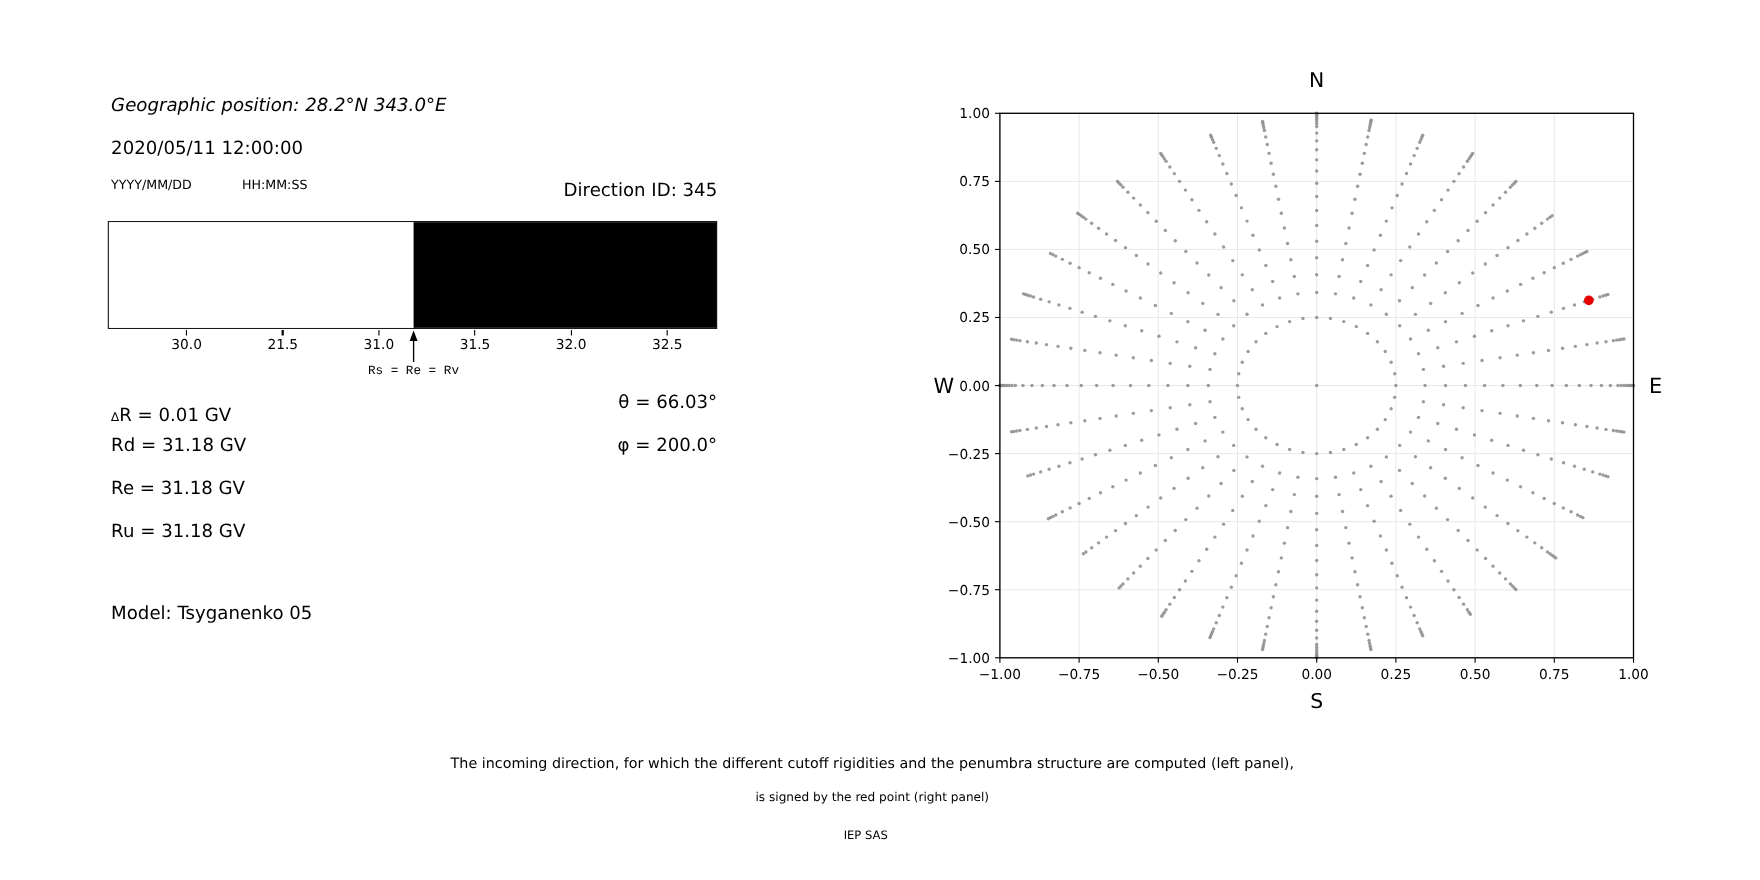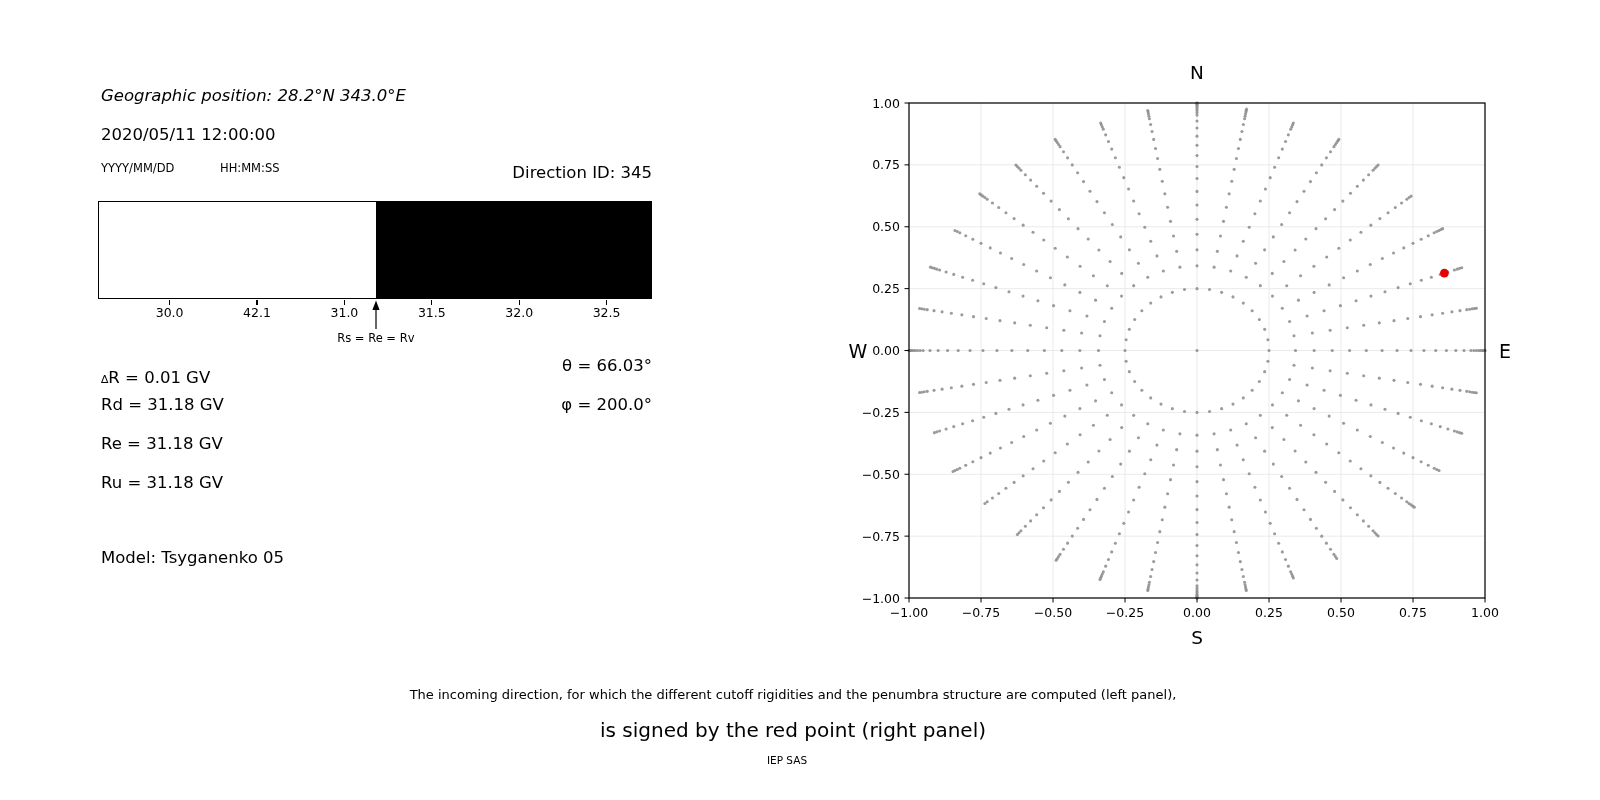--- a/index.html
+++ b/index.html
@@ -10,21 +10,21 @@
   .t11{font-size:11.5px;}
   .right{text-align:right;}
   .center{text-align:center;}
   #pen-frame{left:98px;top:201px;width:554px;height:98px;border:1.4px solid #000;background:#fff;box-sizing:border-box;}
   .pen-seg{position:absolute;top:0;height:100%;}
   #pen-ticks{left:98px;top:300px;width:554px;height:22px;}
   .tickmark{position:absolute;top:0;width:1.2px;height:4.5px;background:#000;}
   .ticklabel{position:absolute;top:5px;width:60px;margin-left:-30px;text-align:center;font-size:12.5px;}
   #arrow-label{top:331px;width:140px;font-size:11.5px;text-align:center;}
   #caption-line1{left:0;top:687px;width:1586px;font-size:13px;}
-  #caption-line2{left:0;top:718px;width:1586px;font-size:20px;}
+  #caption-line2{left:0;top:718px;width:1586px;font-size:11px;}
   #caption-credit{left:0;top:754px;width:1574px;font-size:10.5px;}
   .delta-small{font-size:11px;}
   svg text{font-family:"DejaVu Sans",sans-serif;}
 </style>
 </head>
 <body>
 
 <div id="screen">
 
   <div class="abs t16" style="left:101px;top:86px;font-style:italic;">Geographic position: 28.2°N 343.0°E</div>
@@ -34,37 +34,37 @@
   <div class="abs t16 right" style="left:352px;top:163px;width:300px;">Direction ID: 345</div>
 
   <div id="pen-frame" class="abs">
       <div class="pen-seg" style="left: 0%; width: 50.1577%; background: rgb(255, 255, 255);"></div>
       <div class="pen-seg" style="left: 50.1577%; width: 49.8423%; background: rgb(0, 0, 0);"></div>
     </div>
   <div id="pen-ticks" class="abs">
       <div class="tickmark" style="left: 71.053px;"></div>
       <div class="ticklabel" style="left: 71.653px;">30.0</div>
       <div class="tickmark" style="left: 158.435px;"></div>
-      <div class="ticklabel" style="left: 159.035px;">42.1</div>
+      <div class="ticklabel" style="left: 159.035px;">21.5</div>
       <div class="tickmark" style="left: 245.816px;"></div>
       <div class="ticklabel" style="left: 246.416px;">31.0</div>
       <div class="tickmark" style="left: 333.198px;"></div>
       <div class="ticklabel" style="left: 333.798px;">31.5</div>
       <div class="tickmark" style="left: 420.58px;"></div>
       <div class="ticklabel" style="left: 421.18px;">32.0</div>
       <div class="tickmark" style="left: 507.962px;"></div>
       <div class="ticklabel" style="left: 508.562px;">32.5</div>
     </div>
   <div id="pen-arrow" class="abs" style="top: 300px; width: 12px; height: 30px; left: 369.874px;">
     <svg width="12" height="30" viewBox="0 0 12 30">
       <line x1="6" y1="29" x2="6" y2="8" stroke="#000" stroke-width="1.2"></line>
       <polygon points="6,0.5 2.4,10 9.6,10" fill="#000"></polygon>
     </svg>
   </div>
-  <div id="arrow-label" class="abs" style="left: 305.874px;">Rs = Re = Rv</div>
+  <div id="arrow-label" class="abs" style="left: 305.874px; font-family: Liberation Mono, monospace;">Rs = Re = Rv</div>
 
   <div class="abs t16" style="left:101px;top:356px;margin-top:12px;"><span class="delta-small">∆</span><span>R = 0.01 GV</span></div>
   <div class="abs t16" style="left:101px;top:395px;">Rd = 31.18 GV</div>
   <div class="abs t16" style="left:101px;top:434px;text-align:center;">Re = 31.18 GV</div>
   <div class="abs t16" style="left:101px;top:473px;">Ru = 31.18 GV</div>
   <div class="abs t16" style="left:101px;top:512px;margin-top:36px;">Model: Tsyganenko 05</div>
   <div class="abs t16 right" style="left:452px;top:356px;width:200px;">θ = 66.03°</div>
   <div class="abs t16 right" style="left:452px;top:395px;width:200px;">φ = 200.0°</div>
 
   <svg id="polar-svg" class="abs" style="left:0;top:0;" width="1600" height="800" viewBox="0 0 1600 800">

